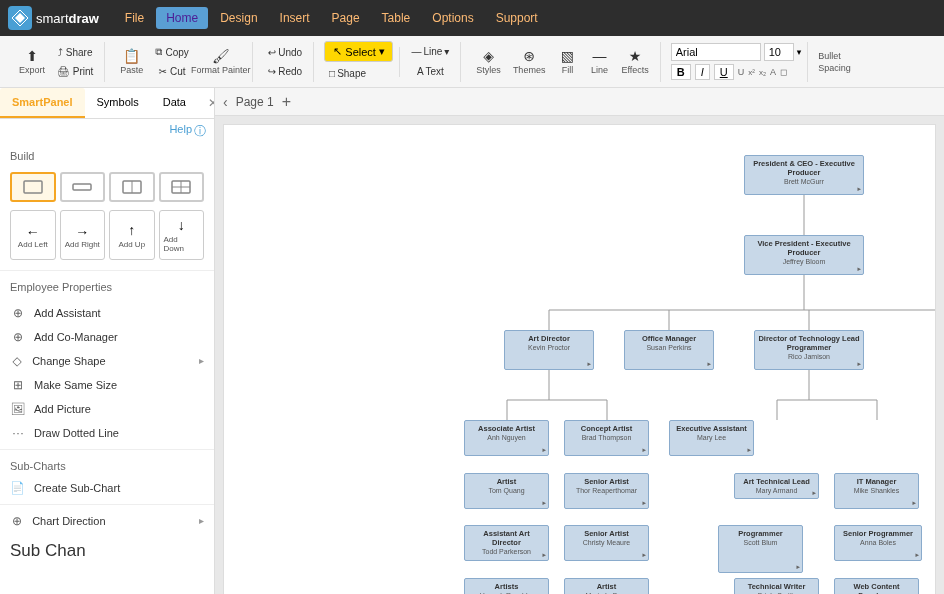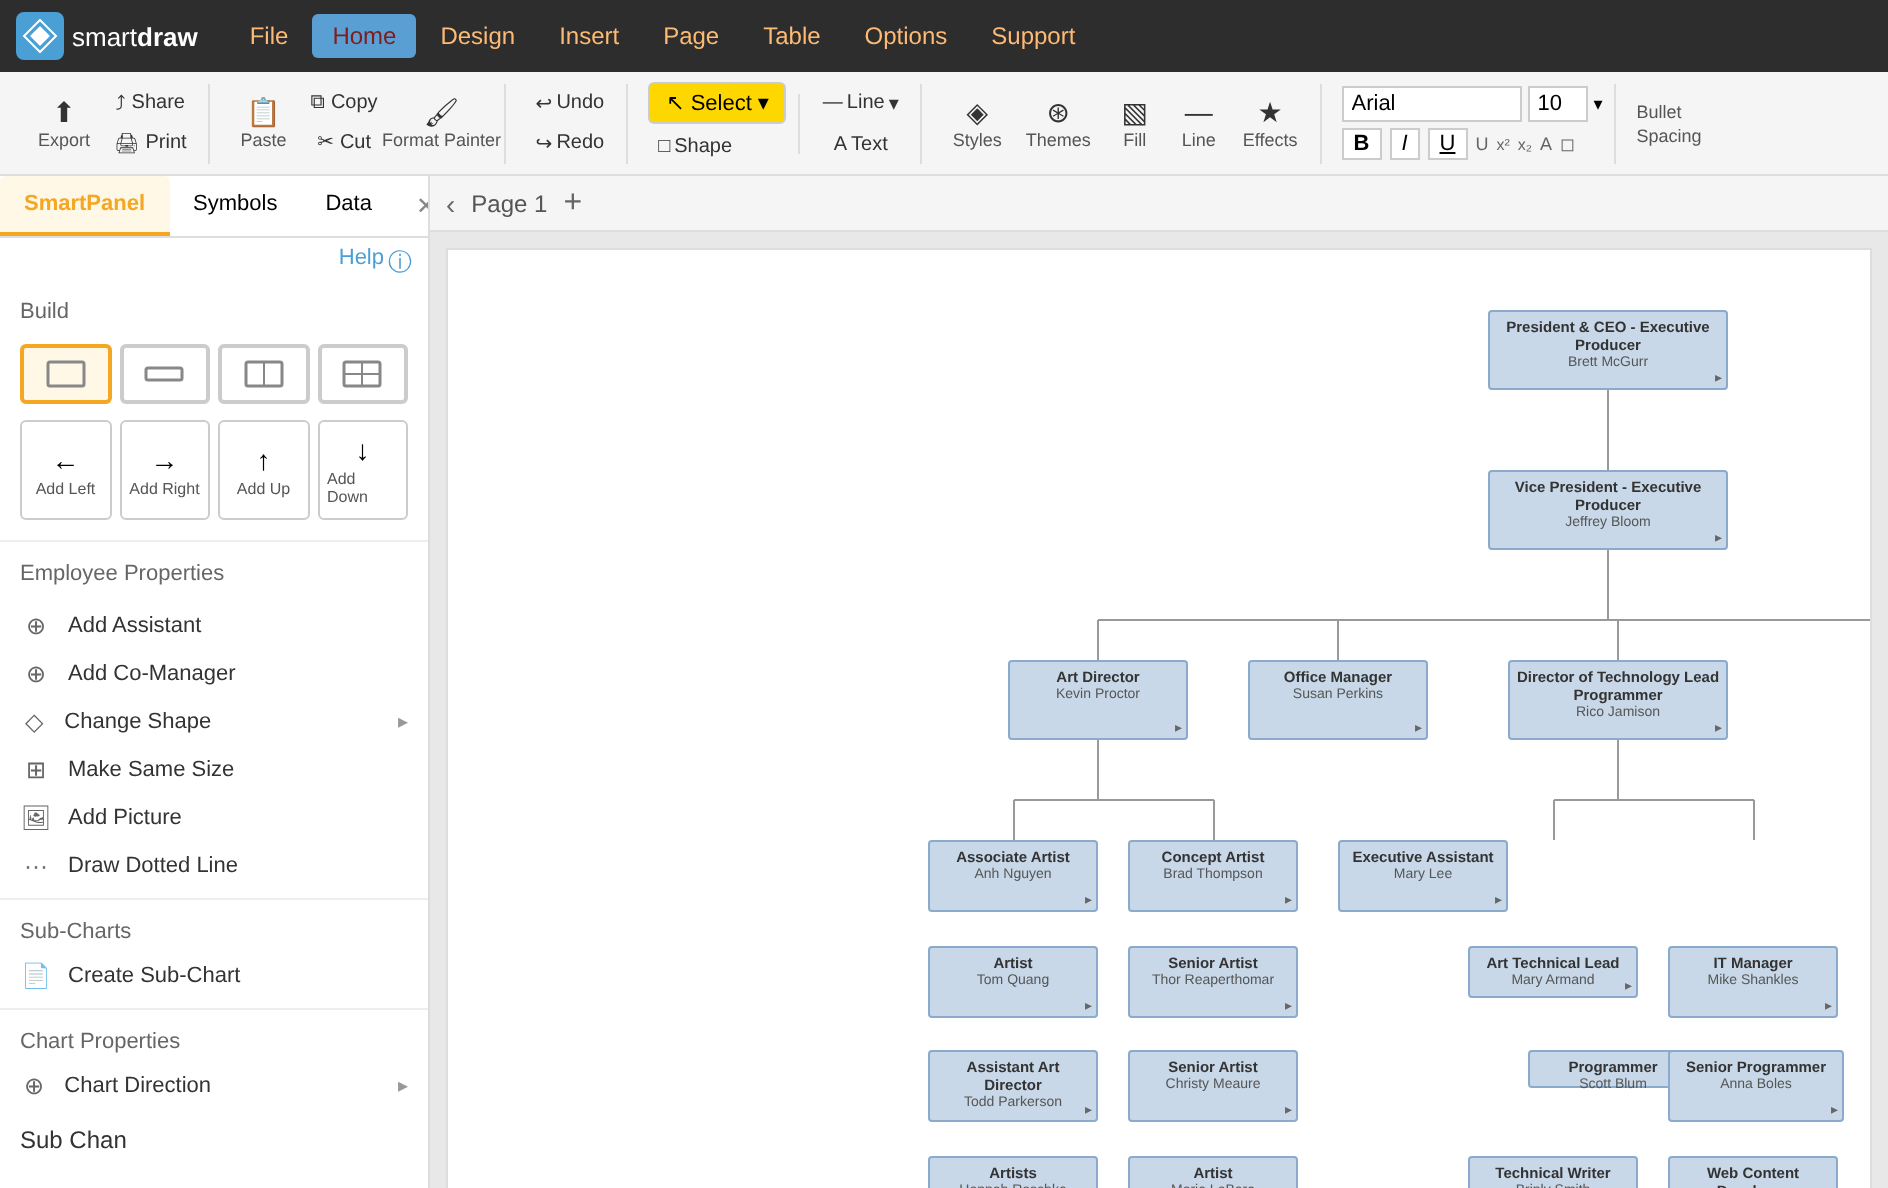--- a/index.html
+++ b/index.html
@@ -7,21 +7,21 @@
 
     
     #menu-bar {
       display: flex; align-items: center; background: #2d2d2d; height: 36px; padding: 0 8px; gap: 16px;
     }
     .logo { display: flex; align-items: center; gap: 4px; color: white; font-weight: bold; font-size: 14px; }
     .logo-icon { width: 24px; height: 24px; background: #4a9fd4; border-radius: 4px; display: flex; align-items: center; justify-content: center; color: white; font-size: 10px; font-weight: bold; }
     .menu-items { display: flex; gap: 2px; }
     .menu-item { color: #fdba74; padding: 4px 10px; cursor: pointer; font-size: 12px; border-radius: 3px; }
     .menu-item:hover, .menu-item.active { background: #4a4a4a; color: white; }
-    .menu-item.active { background: #5a9fd4; color: #7f1d1d; }
+    .menu-item.active { background: #5a9fd4; color: #4c1d95; }
 
     
     #toolbar {
       background: #f5f5f5; border-bottom: 1px solid #ddd; height: 52px; display: flex; align-items: center; padding: 0 8px; gap: 4px;
     }
     .toolbar-group { display: flex; align-items: center; gap: 2px; padding: 0 6px; border-right: 1px solid #ddd; height: 40px; }
     .toolbar-group:last-child { border-right: none; }
     .tb-btn { display: flex; flex-direction: column; align-items: center; justify-content: center; padding: 3px 5px; cursor: pointer; border-radius: 3px; font-size: 10px; color: #333; min-width: 30px; }
     .tb-btn .tb-icon { font-size: 14px; margin-bottom: 1px; }
     .tb-btn .tb-label { font-size: 9px; color: #555; }
@@ -352,29 +352,28 @@
         <span>Draw Dotted Line</span>
       </div>
     </div>
     <div style="height:1px;background:#eee;margin:4px 0;"></div>
     <div class="section-title">Sub-Charts</div>
     <div class="emp-item">
       <span class="emp-icon">📄</span>
       <span>Create Sub-Chart</span>
     </div>
     <div style="height:1px;background:#eee;margin:4px 0;"></div>
-    <div class="section-title">Chart Properties</div>
     <div class="emp-item">
       <span class="emp-icon">⊕</span>
       <div class="emp-label-row">
         <span>Chart Direction</span>
         <span class="emp-arrow">▸</span>
       </div>
     </div>
-    <div style="padding: 8px 10px; font-size: 12px; color: #333;">Sub Chan</div>
+    <div style="padding: 8px 10px; font-size: 17px; color: #333;">Sub Chan</div>
   </div>
 
   <div id="canvas-area">
     <div id="canvas-toolbar">
       <span class="canvas-arrow">‹</span>
       <span class="page-label">Page 1</span>
       <span class="add-page">+</span>
     </div>
     <div id="canvas">
       <div id="canvas-inner">
@@ -480,21 +479,21 @@
             <div class="org-node" style="left: 510px; top: 348px; width: 85px; height: 26px;">
       <div class="node-title">Art Technical Lead</div>
       <div class="node-name">Mary Armand</div>
       <span class="node-expand">▸</span>
     </div>
             <div class="org-node" style="left: 610px; top: 348px; width: 85px; height: 36px;">
       <div class="node-title">IT Manager</div>
       <div class="node-name">Mike Shankles</div>
       <span class="node-expand">▸</span>
     </div>
-            <div class="org-node" style="left: 540px; top: 400px; width: 85px; height: 19px;">
+            <div class="org-node" style="left: 494px; top: 400px; width: 85px; height: 48px;">
       <div class="node-title">Programmer</div>
       <div class="node-name">Scott Blum</div>
       <span class="node-expand">▸</span>
     </div>
             <div class="org-node" style="left: 610px; top: 400px; width: 88px; height: 36px;">
       <div class="node-title">Senior Programmer</div>
       <div class="node-name">Anna Boles</div>
       <span class="node-expand">▸</span>
     </div>
             <div class="org-node" style="left: 510px; top: 453px; width: 85px; height: 36px;">

